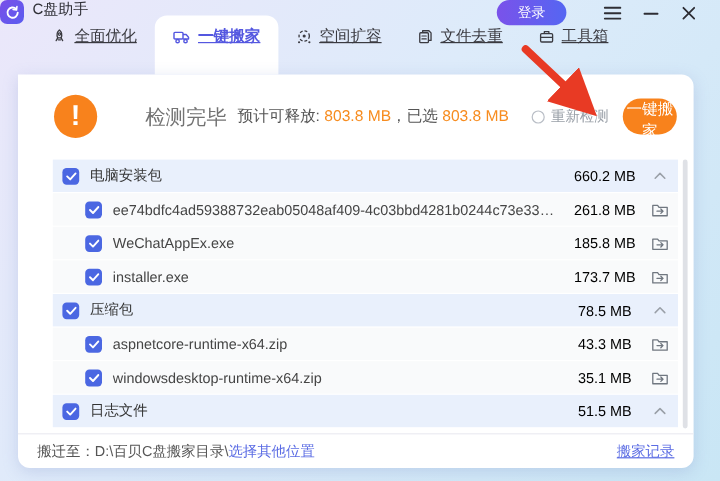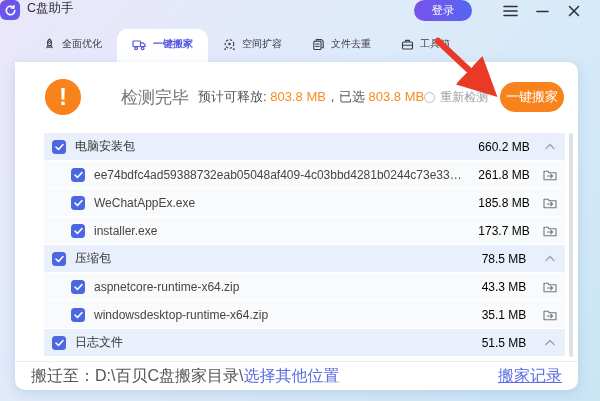--- a/index.html
+++ b/index.html
@@ -15,57 +15,57 @@
           display:flex; align-items:center; justify-content:center; margin-right:7px; }
   .app-title { font-size:12.5px; color:#2f2f36; }
   .titlebar-spacer { flex:1; }
   .login-btn { width:58px; height:21px; border-radius:11px; border:none; cursor:pointer;
                background:linear-gradient(90deg,#7a52ea,#5566f2); color:#fff; font-size:11.5px;
                display:flex; align-items:center; justify-content:center; margin-right:18px; }
   .winctl { width:24px; height:22px; display:flex; align-items:center; justify-content:center;
             color:#2e2e34; cursor:pointer; margin-left:8px; }
   
   .tabbar { height:32px; display:flex; align-items:flex-end; padding-left:28px; }
-  .tab { display:flex; align-items:center; gap:6px; font-size:10px; color:#3a3a40;
-         padding:8px 15px 11px 15px; cursor:pointer; white-space:nowrap; }
+  .tab { display:flex; align-items:center; gap:6px; font-size:13px; color:#3a3a40;
+         padding:8px 15px 23px 15px; cursor:pointer; white-space:nowrap;text-decoration:underline; }
   .tab svg { display:block; }
   .tab.active { background:#fff; border-radius:10px 10px 0 0; color:#5457e0; font-weight:bold; }
   
   .card { position:absolute; left:15px; top:62px; width:563px; height:328px;
           background:#fff; border-radius:0 10px 10px 10px;
           box-shadow:0 3px 12px rgba(130,145,200,.28); }
   
   .summary { position:absolute; top:0; left:0; right:0; height:70px;
              display:flex; align-items:center; padding:0 14px 0 30px; }
   .warn-circle { width:36px; height:36px; border-radius:50%; background:#f8821c; color:#fff;
                  font-size:24px; font-weight:bold; display:flex; align-items:center;
                  justify-content:center; margin-right:12px; flex:0 0 auto; }
   .status-txt { font-size:17px; font-weight:normal; color:#737373; margin-right:9px; white-space:nowrap;margin-left:28px; }
   .detail-txt { font-size:13px; color:#555; white-space:nowrap; flex:1; }
   .orange-val { color:#f78c1f; }
   .recheck { display:flex; align-items:center; gap:5px; color:#9aa0a8; font-size:12px;
-             cursor:pointer; margin-right:12px; white-space:nowrap; }
+             cursor:pointer; margin-right:12px; white-space:nowrap;padding-left:19px; }
   .recheck-dot { width:11px; height:11px; border:1.5px solid #b9bec6; border-radius:50%; }
   .primary-btn { width:94px; height:30px; border:none; border-radius:15px; background:#f8821c;
                  color:#fff; font-size:13px; cursor:pointer; }
   
   .list { position:absolute; top:71px; left:29px; right:13px; }
   .row { height:27px; margin-bottom:1px; display:flex; align-items:center; font-size:12px; }
   .row.group { background:#e9f0fc; padding-left:8px; color:#333; }
   .row.item  { background:#f9fafb; padding-left:27px; color:#454545; }
   .chk { width:14px; height:14px; border-radius:3.5px; background:#4b67e2; margin-right:9px;
          display:flex; align-items:center; justify-content:center; flex:0 0 auto; cursor:pointer; }
   .row-label { flex:1; overflow:hidden; white-space:nowrap; text-overflow:ellipsis; padding-right:8px; }
   .row-size { width:62px; text-align:center; color:#000000; flex:0 0 auto; }
   .row-action { width:30px; display:flex; align-items:center; justify-content:center; flex:0 0 auto; cursor:pointer; }
   .scrollbar { position:absolute; top:71px; right:5px; width:4px; height:224px;
                background:#dfe1e6; border-radius:2px; }
   
   .footer { position:absolute; left:0; right:0; bottom:0; height:27px; border-top:1px solid #ececf2;
-            display:flex; align-items:center; padding:14px 16px; font-size:16px; color:#555; }
+            display:flex; align-items:center; padding:14px 16px; font-size:12px; color:#555; }
   .footer .link { color:#5b6ce4; cursor:pointer; }
   .footer .link.u { text-decoration:underline; }
   .footer-spacer { flex:1; }
   
   .arrow-overlay { position:absolute; left:420px; top:33px; width:110px; height:72px;
                    pointer-events:none; z-index:5; }
 </style>
 </head>
 <body>
 

